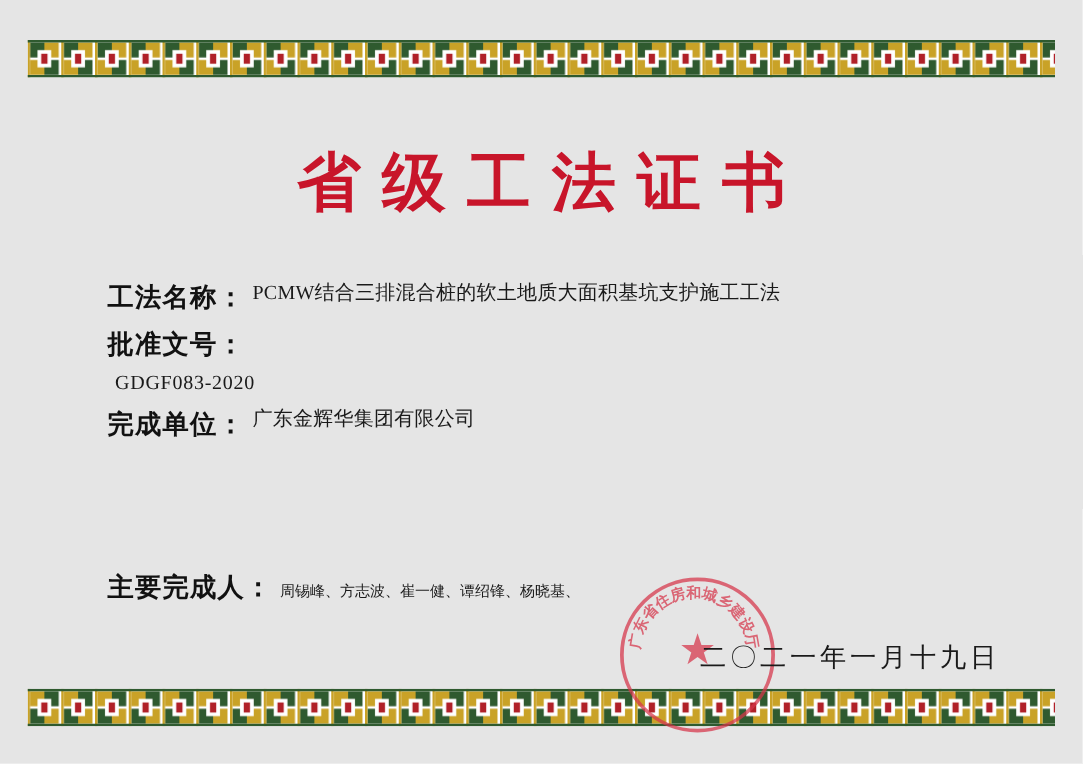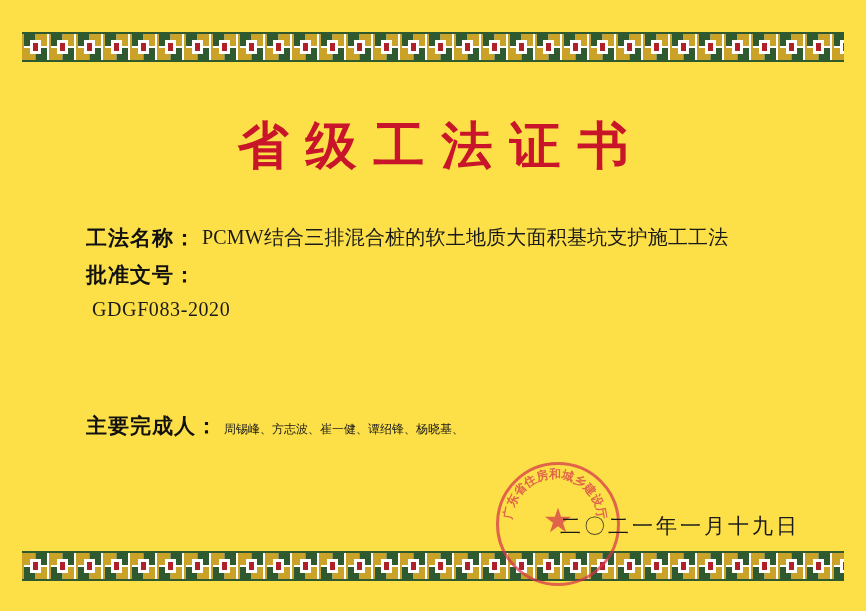--- a/index.html
+++ b/index.html
@@ -11,21 +11,21 @@
     height: 611px;
     background: #ffffff;
     font-family: "Liberation Serif", "DejaVu Serif", serif;
     overflow: hidden;
   }
 
   .certificate {
     position: relative;
     width: 866px;
     height: 611px;
-    background: #fde047;
+    background: #e5e5e5;
     box-sizing: border-box;
   }
 
   
   .border-band {
     position: absolute;
     left: 22px;
     right: 22px;
     height: 30px;
     background-repeat: repeat-x;
@@ -79,21 +79,21 @@
     white-space: nowrap;
   }
   .field-label {
     font-size: 21px;
     font-weight: bold;
     color: #111;
     letter-spacing: 1px;
     flex: 0 0 auto;
   }
   .field-value {
-    font-size: 20px;
+    font-size: 16px;
     color: #1a1a1a;
     margin-left: 6px;
     letter-spacing: 0.2px;
   }
   .field-value.mono {
     font-family: "Liberation Serif", "DejaVu Serif", serif;
     letter-spacing: 0.6px;
   }
 
   
@@ -106,20 +106,21 @@
   .contrib-line {
     display: flex;
     align-items: baseline;
   }
   .contrib-label {
     font-size: 21px;
     font-weight: bold;
     color: #111;
     letter-spacing: 1px;
     flex: 0 0 auto;
+    margin-top: 44px;
   }
   .contrib-value {
     font-size: 12px;
     color: #1a1a1a;
     margin-left: 6px;
   }
   .contrib-line-2 {
     margin-top: 6px;
     padding-left: 148px;
     font-size: 20px;
@@ -223,20 +224,24 @@
     </div>
 
     <div class="field-row">
       <span class="field-label">批准文号：</span>
     </div>
 
     <div class="field-row">
       <span class="field-value mono">GDGF083-2020</span>
     </div>
 
+    <div class="field-row">
+      <span class="field-label">完成单位：</span>
+      <span class="field-value">广东金辉华集团有限公司</span>
+    </div>
 
   </div>
 
   <div class="contributors">
     <div class="contrib-line">
       <span class="contrib-label">主要完成人：</span>
       <span class="contrib-value">周锡峰、方志波、崔一健、谭绍锋、杨晓基、</span>
     </div>
   </div>
 

